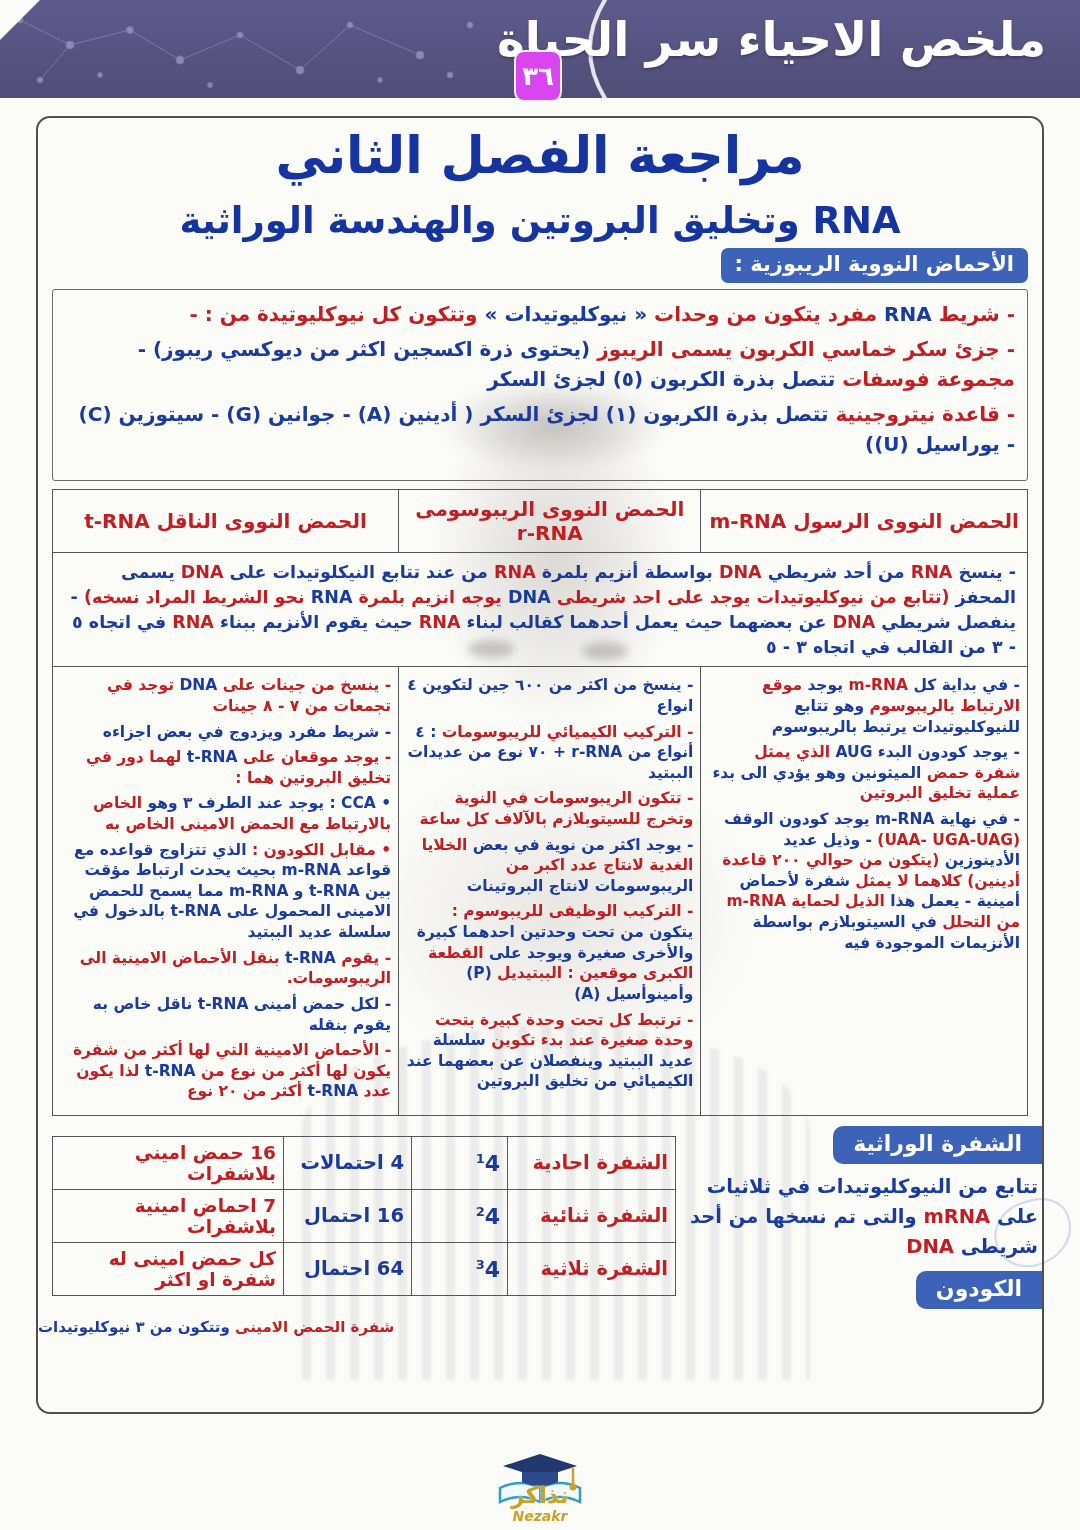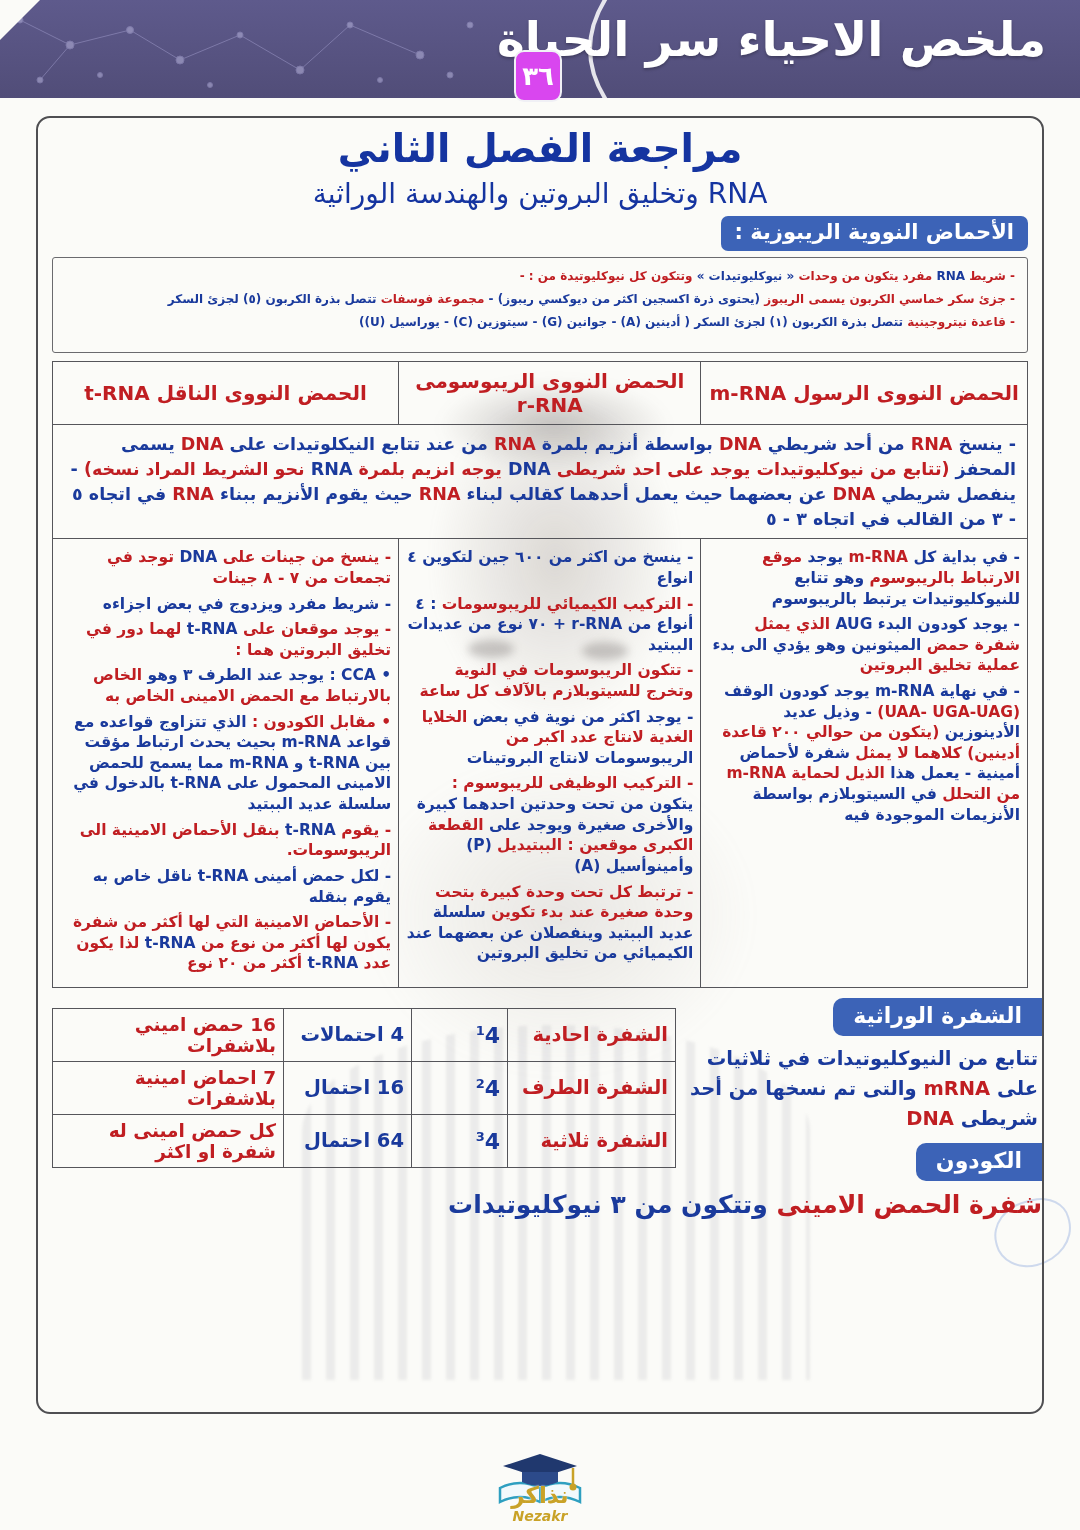--- a/index.html
+++ b/index.html
@@ -19,25 +19,25 @@
 .wm-head{top:395px;left:430px;width:250px;height:330px;background:radial-gradient(closest-side,rgba(140,128,122,.28),rgba(140,128,122,.13) 55%,transparent);border-radius:46%;filter:blur(5px)}
 .wm-eye{width:46px;height:18px;background:rgba(70,60,60,.26);border-radius:50%;filter:blur(4px)}
 .wm-eye.l{top:640px;left:468px}.wm-eye.r{top:642px;left:582px}
 .wm-body{top:700px;left:300px;width:520px;height:430px;background:radial-gradient(closest-side,rgba(150,140,132,.18),transparent 75%);border-radius:45%;filter:blur(8px)}
 .wm-shirt{top:1025px;left:302px;width:508px;height:355px;background:repeating-linear-gradient(90deg,rgba(110,110,130,.11) 0 9px,transparent 9px 24px);border-radius:50% 50% 0 0/30% 30% 0 0;filter:blur(1.5px)}
 .stamp{position:absolute;right:8px;top:1200px;width:78px;height:66px;border:2.5px solid rgba(90,130,210,.28);border-radius:50% 40% 55% 45%;transform:rotate(-14deg);z-index:1}
 
 
 .frame{position:absolute;top:116px;left:36px;right:36px;height:1298px;border:2.5px solid #4f4f52;border-radius:14px;z-index:2;overflow:hidden}
 .main-title{text-align:center;margin-top:8px;color:#1534a0}
-.t1{font-size:39px;font-weight:700}
-.t2{font-size:28px;font-weight:400;margin-top:6px}
+.t1{font-size:51px;font-weight:700}
+.t2{font-size:37px;font-weight:700;margin-top:14px}
 .badge-row{text-align:right;margin:6px 14px 6px 0}
 .badge{display:inline-block;background:#3c63b7;color:#fff;font-size:21px;font-weight:700;padding:4px 14px 7px;border-radius:7px}
-.intro-box{margin:2px 14px 8px;border:1.7px solid #6a6a6e;border-radius:3px;padding:9px 12px;font-size:12px;line-height:1.5;font-weight:700}
+.intro-box{margin:2px 14px 8px;border:1.7px solid #6a6a6e;border-radius:3px;padding:9px 12px;font-size:20px;line-height:1.5;font-weight:700}
 .intro-box .li{margin-bottom:5px}
 .intro-box .li:last-child{margin-bottom:12px}
 
 
 .rna-table{width:calc(100% - 28px);margin:0 14px;border-collapse:collapse;table-layout:fixed}
 .rna-table th,.rna-table td{border:1.7px solid #55555a}
 .rna-table th{font-size:20px;font-weight:700;color:#c01e22;padding:7px 4px;text-align:center}
 .col-m{width:33.5%}.col-r{width:31%}.col-t{width:35.5%}
 .transcription{font-size:17.5px;font-weight:700;line-height:1.42;padding:7px 11px;text-align:right}
 .cell{vertical-align:top;padding:8px 7px;font-size:15.5px;font-weight:700;line-height:1.33;text-align:right}
@@ -50,21 +50,21 @@
 .gc-right{width:358px;display:flex;flex-direction:column;align-items:flex-start}
 .gc-badge{background:#3c63b7;color:#fff;font-size:22px;font-weight:700;padding:5px 20px 8px;border-radius:10px 0 0 10px}
 .gc-desc{font-size:19.5px;font-weight:700;line-height:1.55;padding:8px 4px 8px 2px;text-align:right}
 .codes{flex:1;border-collapse:collapse;margin-top:10px}
 .codes td{border:1.7px solid #55555a;text-align:right;vertical-align:middle;padding:5px 7px;height:48px;font-weight:700}
 .c-name{color:#c01e22;font-size:19.5px;width:168px}
 .c-pow{color:#1a3a9c;font-size:22px;width:96px}
 .c-pow sup{font-size:13px;font-weight:700}
 .c-out{color:#1a3a9c;font-size:19.5px;width:128px}
 .c-note{color:#c01e22;font-size:18.5px}
-.codon-line{text-align:right;font-size:25px;font-weight:700;margin-top:9px}
+.codon-line{text-align:left;font-size:15px;font-weight:700;margin-top:9px}
 
 
 .footer{position:absolute;left:0;right:0;bottom:6px;text-align:center;z-index:2}
 .logo-ar{color:#c9a227;font-size:23px;font-weight:700;margin-top:-34px;text-shadow:0 0 2px #fff}
 .logo-en{color:#c9a227;font-size:14px;font-weight:700;font-style:italic}
 </style>
 </head>
 <body>
 
 <div class="banner">
@@ -176,21 +176,21 @@
       <tbody>
           <tr>
         <td class="c-name">الشفرة احادية</td>
         <td class="c-pow">
           <span dir="ltr"><sup>1</sup><span>4</span></span>
         </td>
         <td class="c-out">4 احتمالات</td>
         <td class="c-note">16 حمض اميني بلاشفرات</td>
       </tr>
       <tr>
-        <td class="c-name">الشفرة الطرف</td>
+        <td class="c-name">الشفرة ثنائية</td>
         <td class="c-pow">
           <span dir="ltr"><sup>2</sup><span>4</span></span>
         </td>
         <td class="c-out">16 احتمال</td>
         <td class="c-note">7 احماض امينية بلاشفرات</td>
       </tr>
       <tr>
         <td class="c-name">الشفرة ثلاثية</td>
         <td class="c-pow">
           <span dir="ltr"><sup>3</sup><span>4</span></span>

